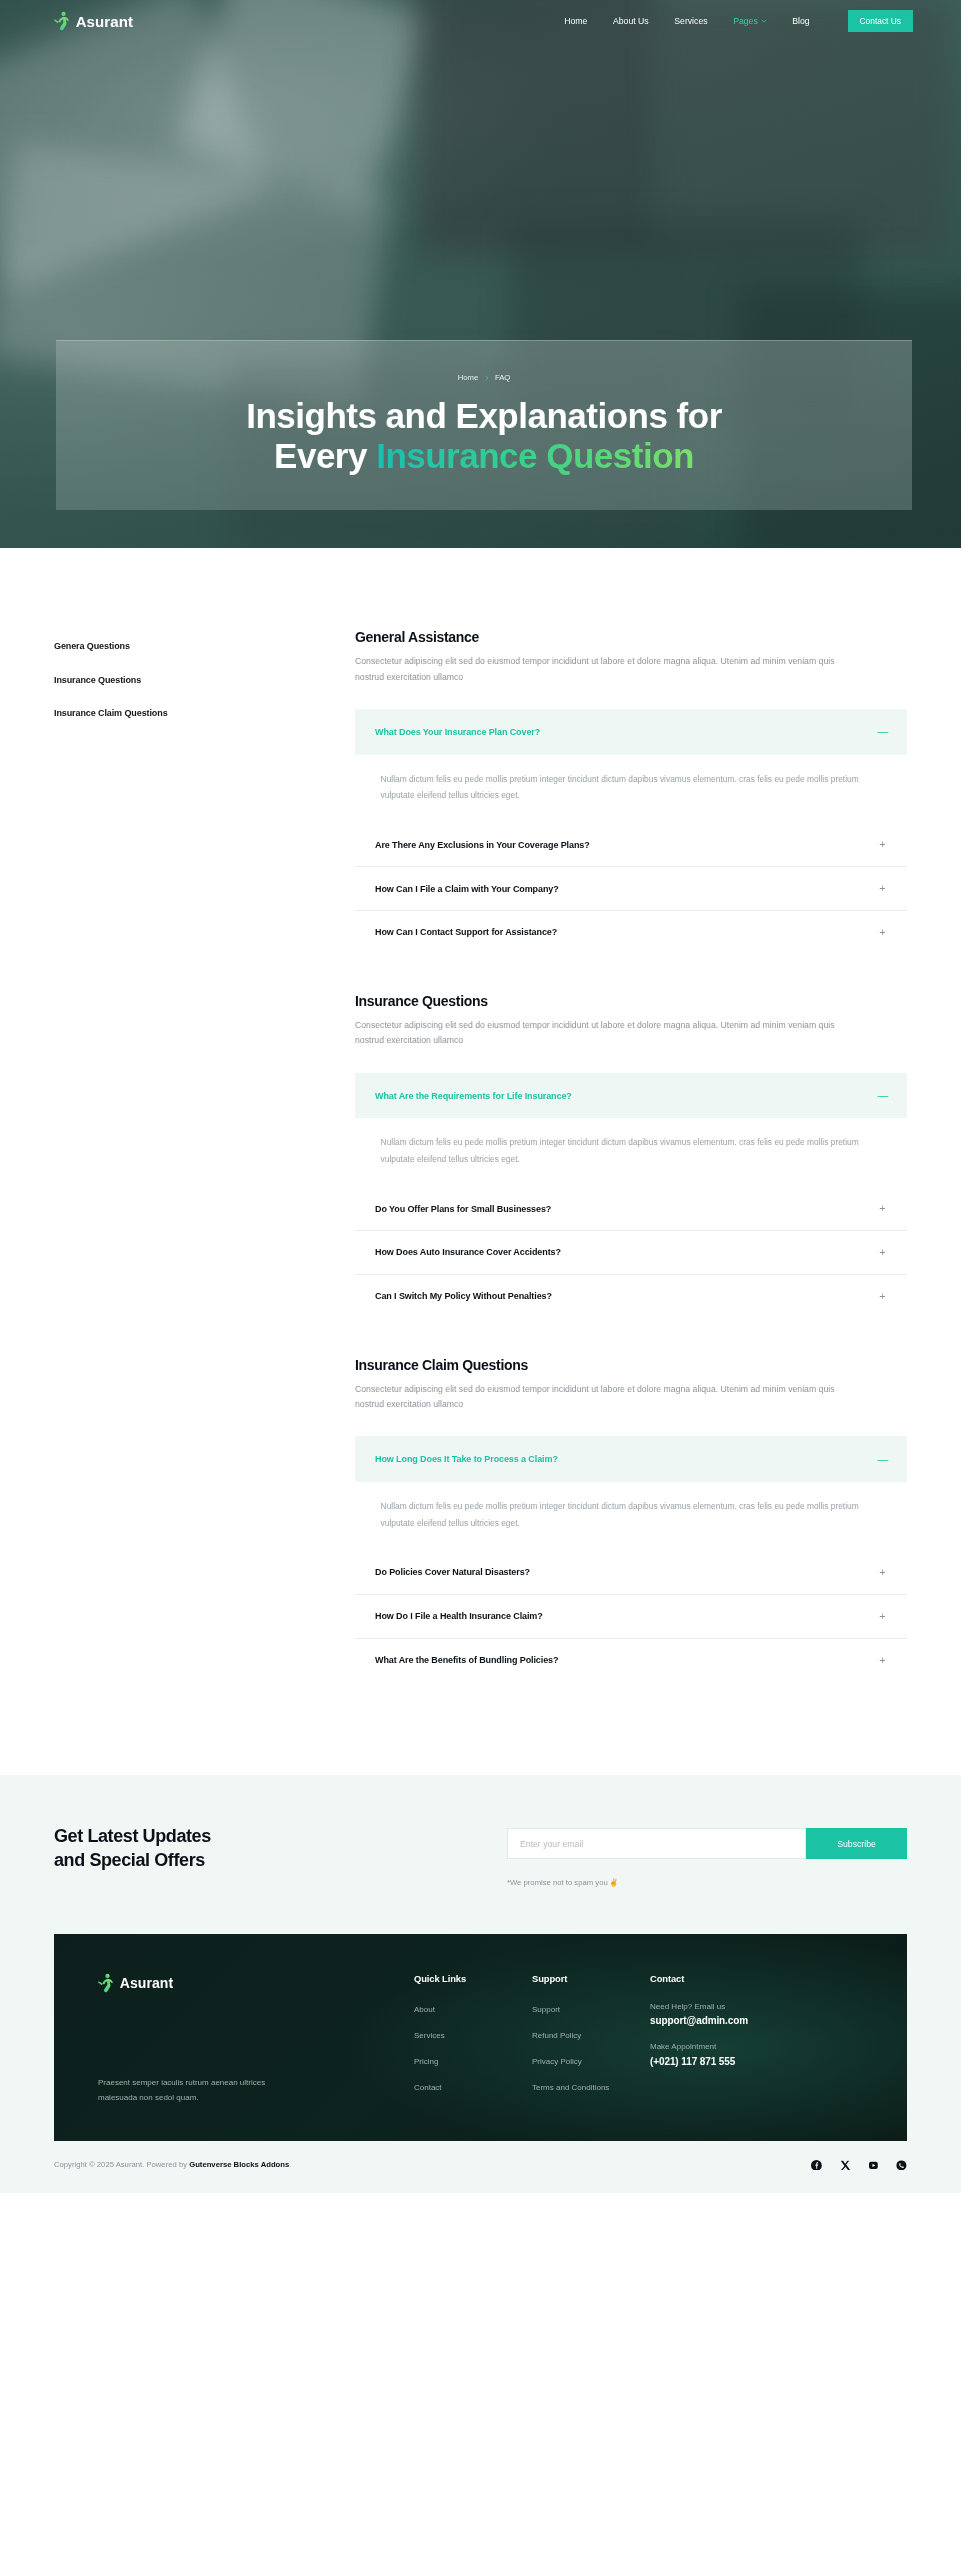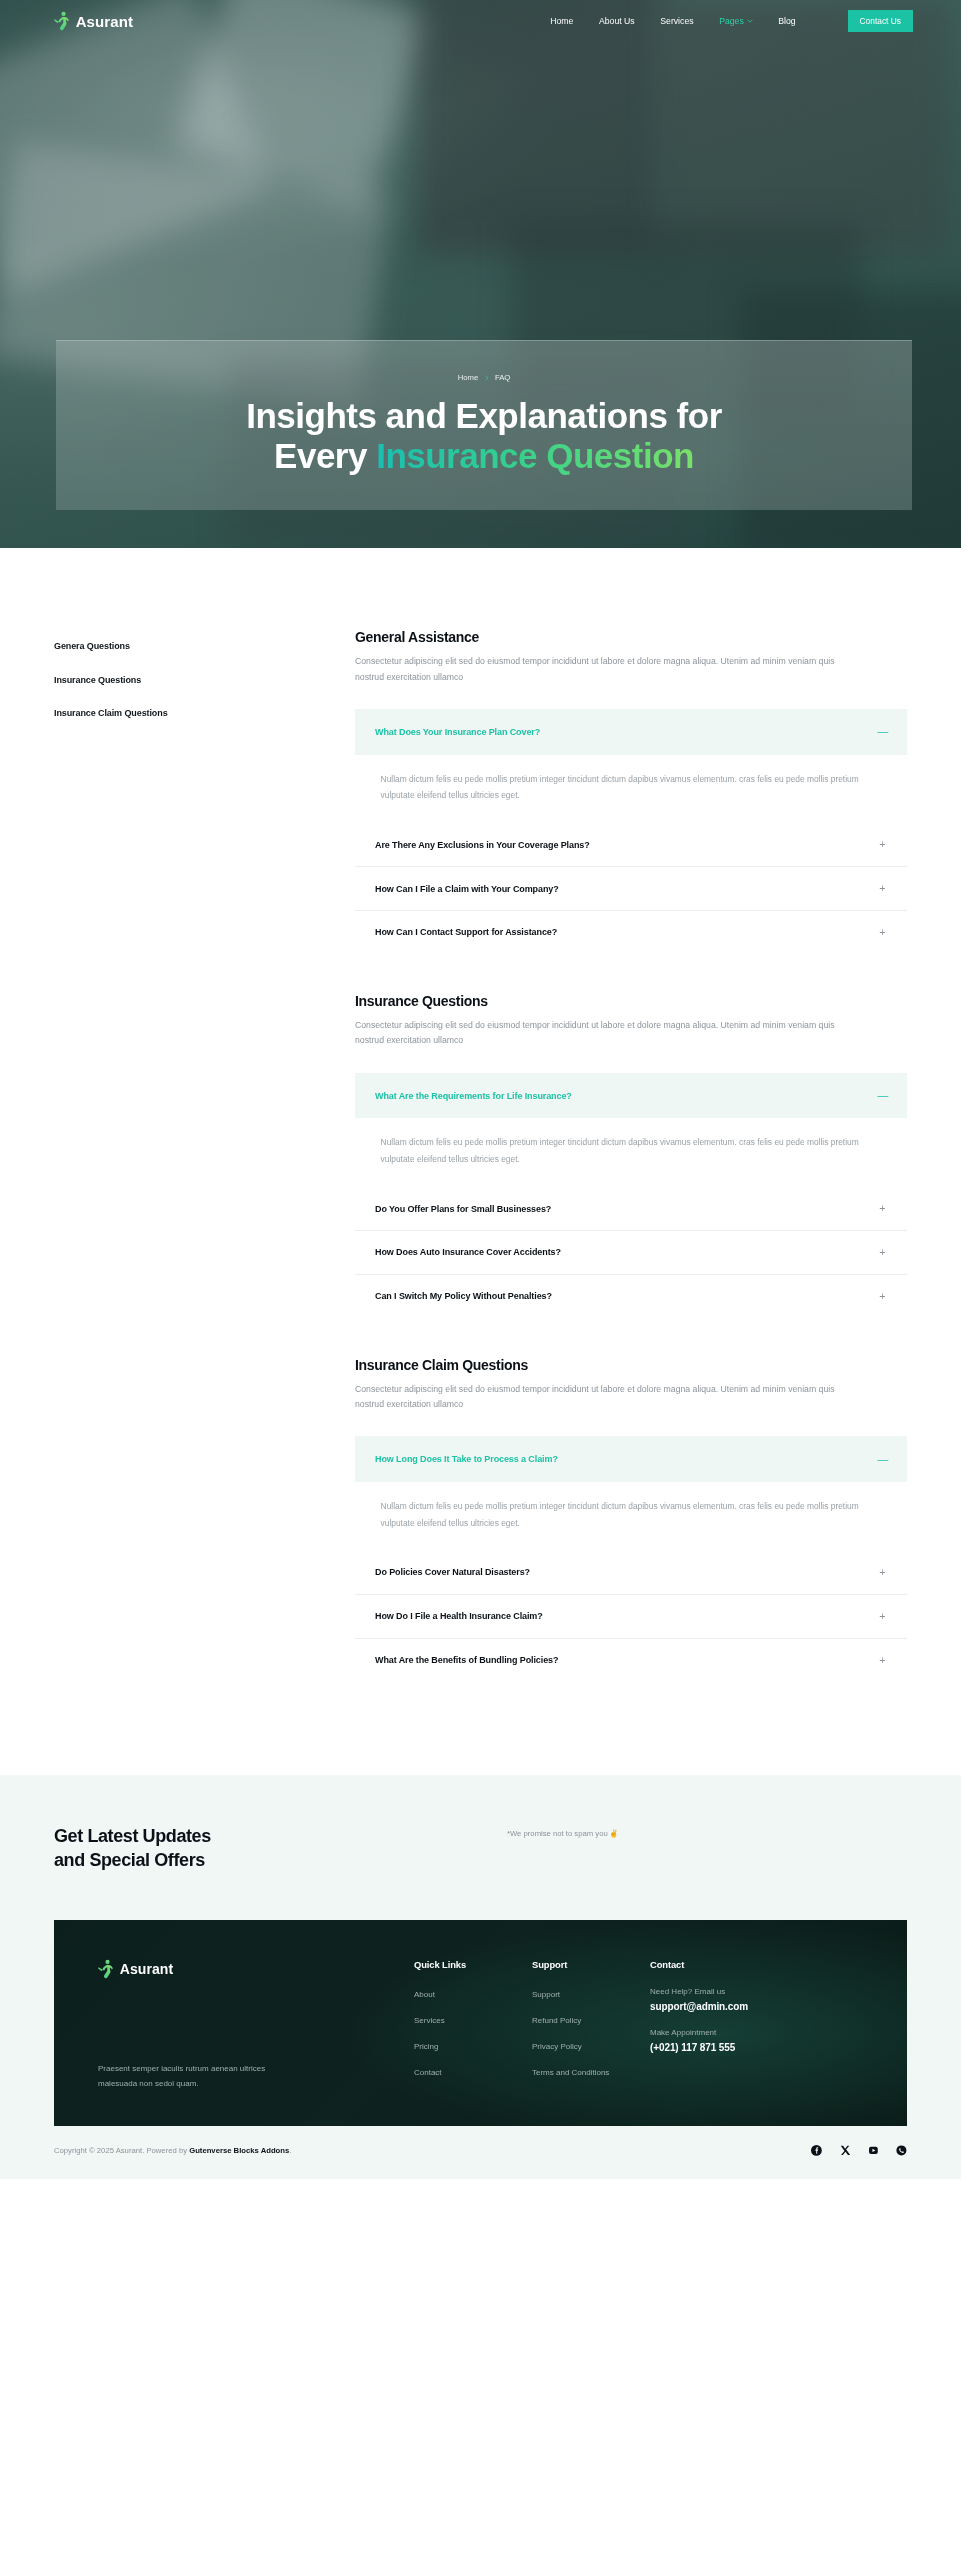--- a/index.html
+++ b/index.html
@@ -53,21 +53,21 @@
     color:#ffffff; font-size:8.7px; text-decoration:none; font-weight:400;
     display:flex; align-items:center; gap:3.4px; white-space:nowrap;
   }
   .nav-links a.active { color:#2fd0a9; }
   .chev { width:5.4px; height:3.4px; display:inline-block; }
   .nav-cta {
     margin-left:auto;
     background:#1cc2a4; color:#fff; font-size:8.4px; font-weight:500;
     padding:6px 12px; border:none; cursor:pointer; white-space:nowrap;
   }
-  .nav-spacer { margin-left:52px; }
+  .nav-spacer { margin-left:38px; }
 
   
   .hero-panel {
     position:absolute; left:56px; top:340px; width:856px; height:170px;
     background:linear-gradient(180deg, rgba(169,186,182,.38), rgba(142,162,158,.40));
     border-top:0.7px solid rgba(255,255,255,.28);
     backdrop-filter:blur(0.7px);
     z-index:4;
     display:flex; flex-direction:column; align-items:center;
     padding-top:32px;
@@ -133,21 +133,21 @@
     flex:1; height:31px; border:0.7px solid #e3ebe8; background:#fff;
     padding:0 12px; font-size:8.7px; color:#3a4046; outline:none;
     font-family:"Liberation Sans", sans-serif;
   }
   .news-form input::placeholder { color:#b4bcc1; }
   .news-form button {
     width:101px; height:31px; border:none; background:#1cc2a4; color:#fff;
     font-size:8.7px; font-weight:500; cursor:pointer;
     font-family:"Liberation Sans", sans-serif;
   }
-  .news-note { margin-top:1px; font-size:7.7px; color:#8d949b; }
+  .news-note { margin-top:19px; font-size:7.7px; color:#8d949b; }
 
   
   .footer-outer { background:#f0f7f5;
     background-image:radial-gradient(#dbe8e4 0.7px, transparent 0.7px);
     background-size:12px 12px; padding:0 54px 0 54px; }
   .footer {
     background:
       radial-gradient(ellipse 70% 90% at 78% 55%, rgba(34,106,88,.42), transparent 62%),
       linear-gradient(135deg,#0c1f1c 0%,#0d231f 45%,#0a1a17 100%);
     padding:39px 44px 35px 44px;
@@ -364,20 +364,24 @@
 
     </main>
   </div>
 
   <section class="news">
     <h2>
       <span>Get Latest Updates</span><br>
       <span>and Special Offers</span>
     </h2>
     <div class="news-right">
+      <div class="news-form">
+        <input type="text" placeholder="Enter your email" style="">
+        <button>Subscribe</button>
+      </div>
       <div class="news-note">*We promise not to spam you ✌️</div>
     </div>
   </section>
 
   <div class="footer-outer">
     <footer class="footer">
 
       <div class="f-brand">
         <div class="f-logo">
           <span class="brand-mark">

